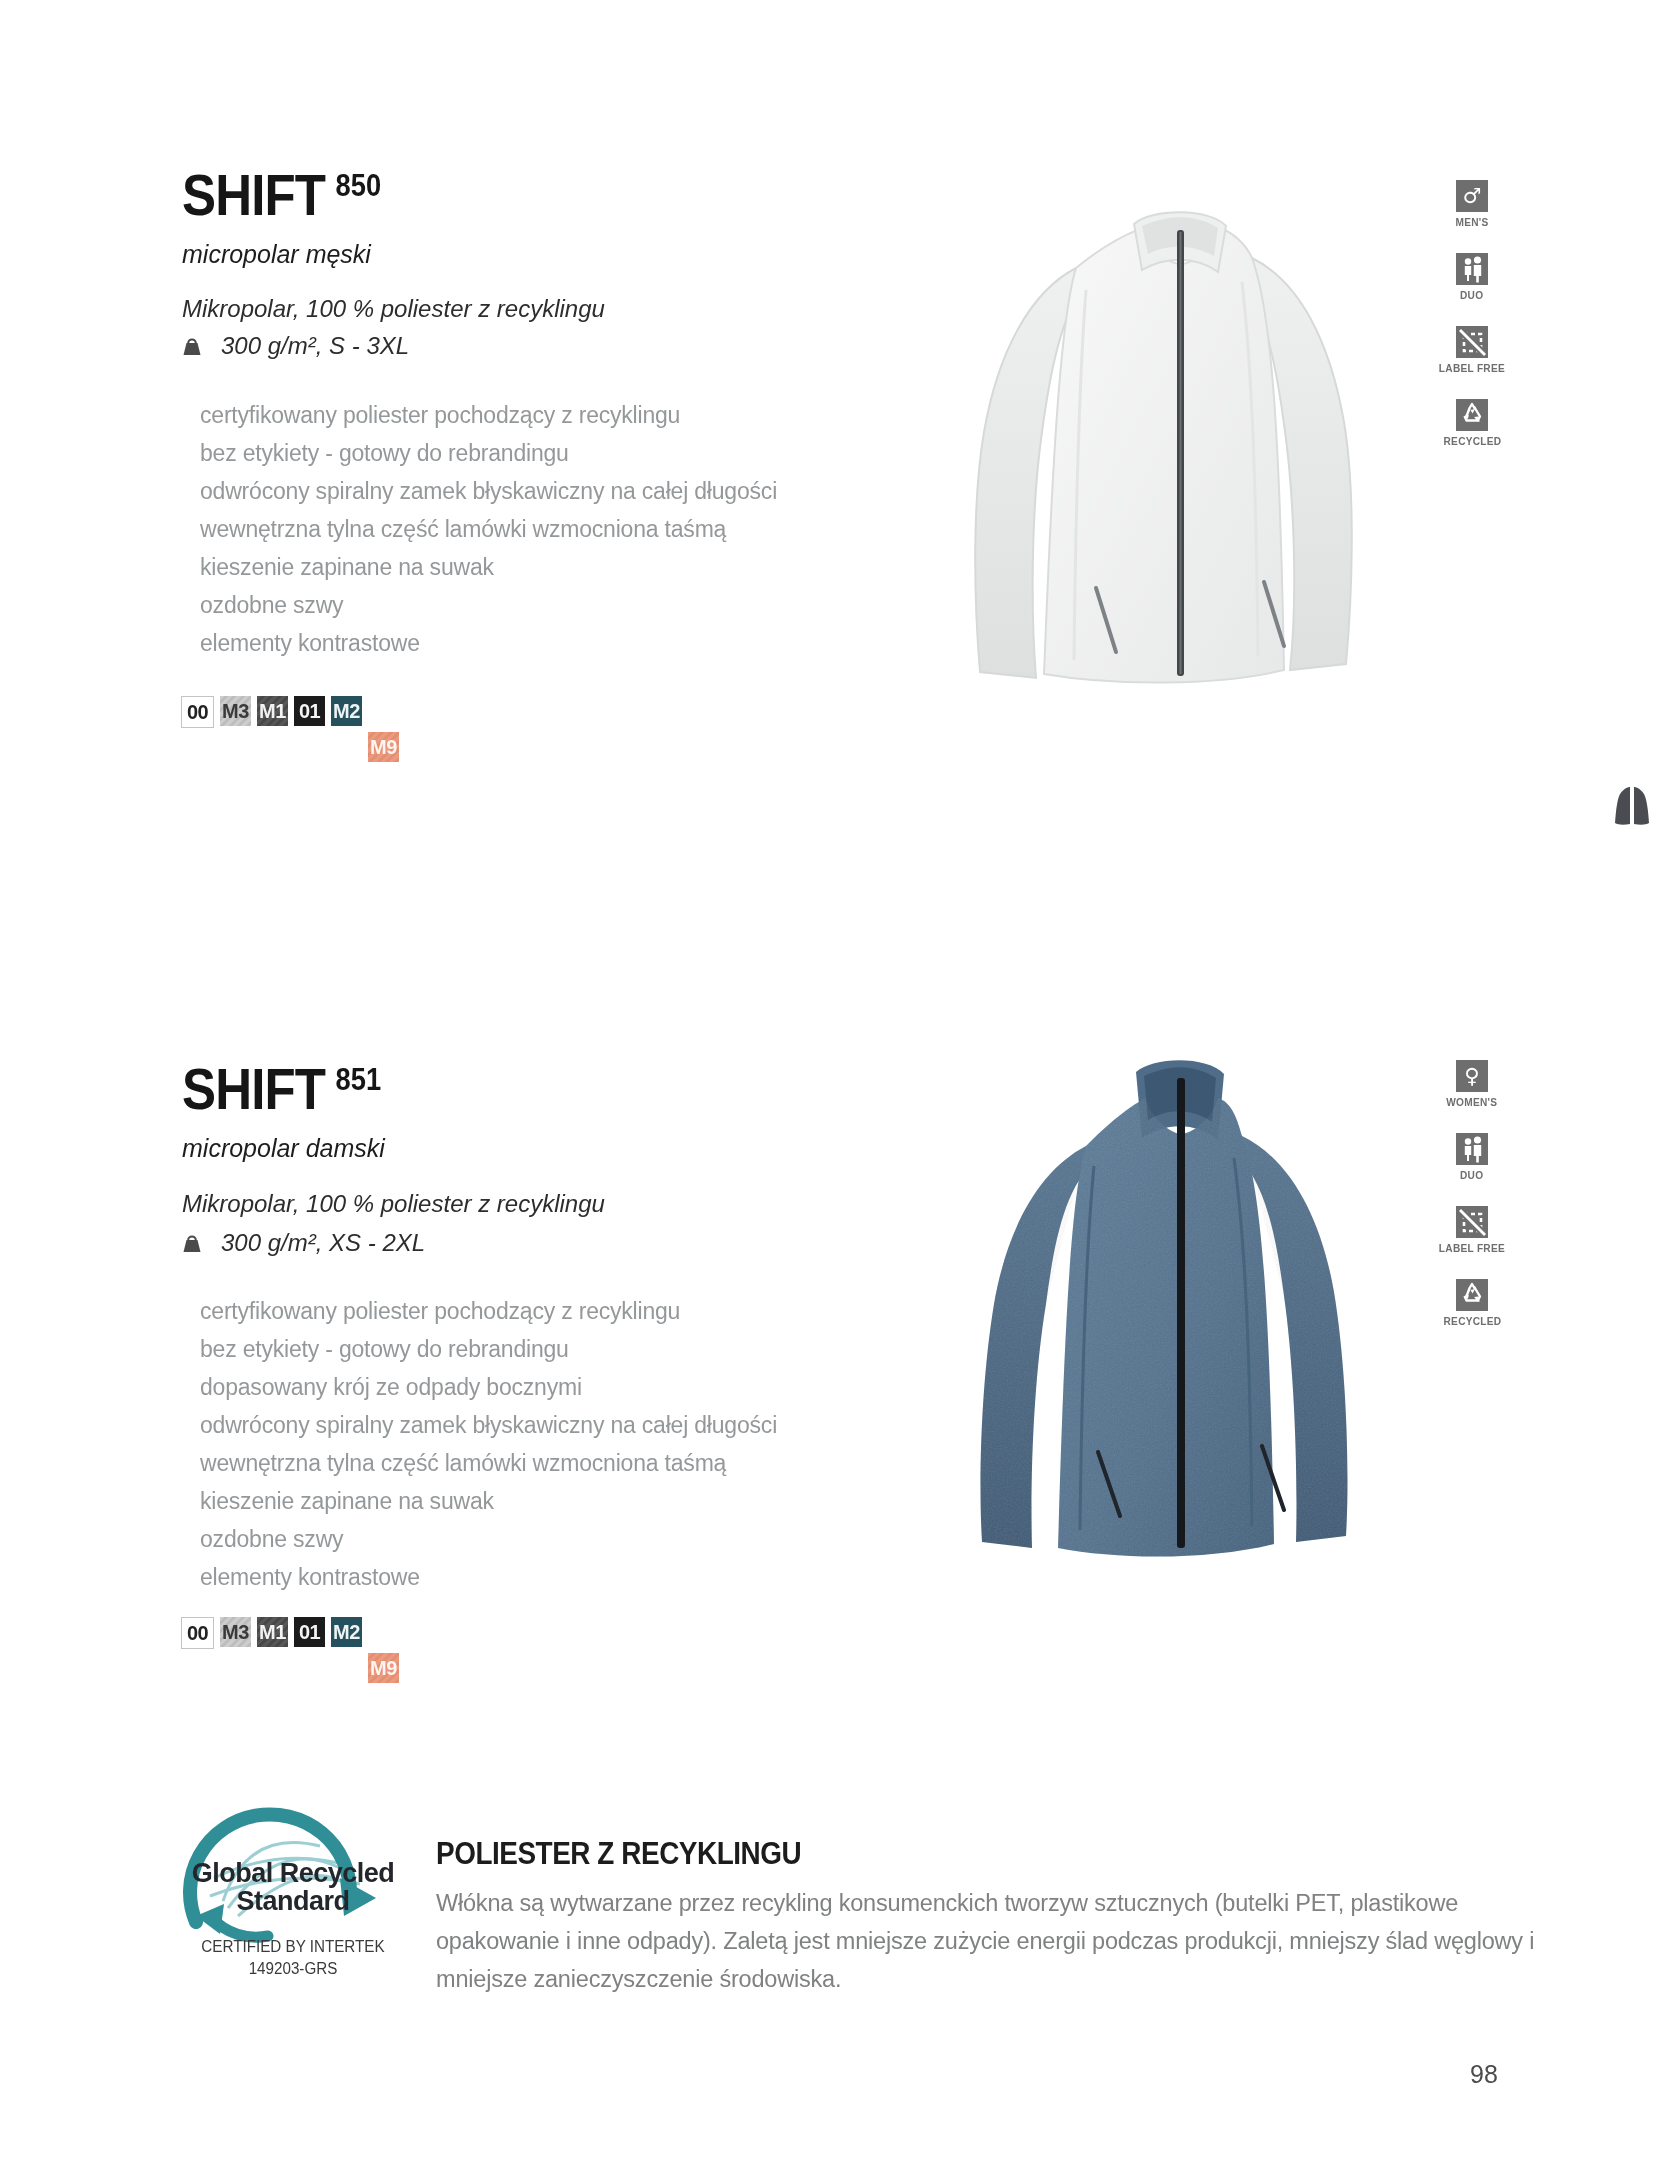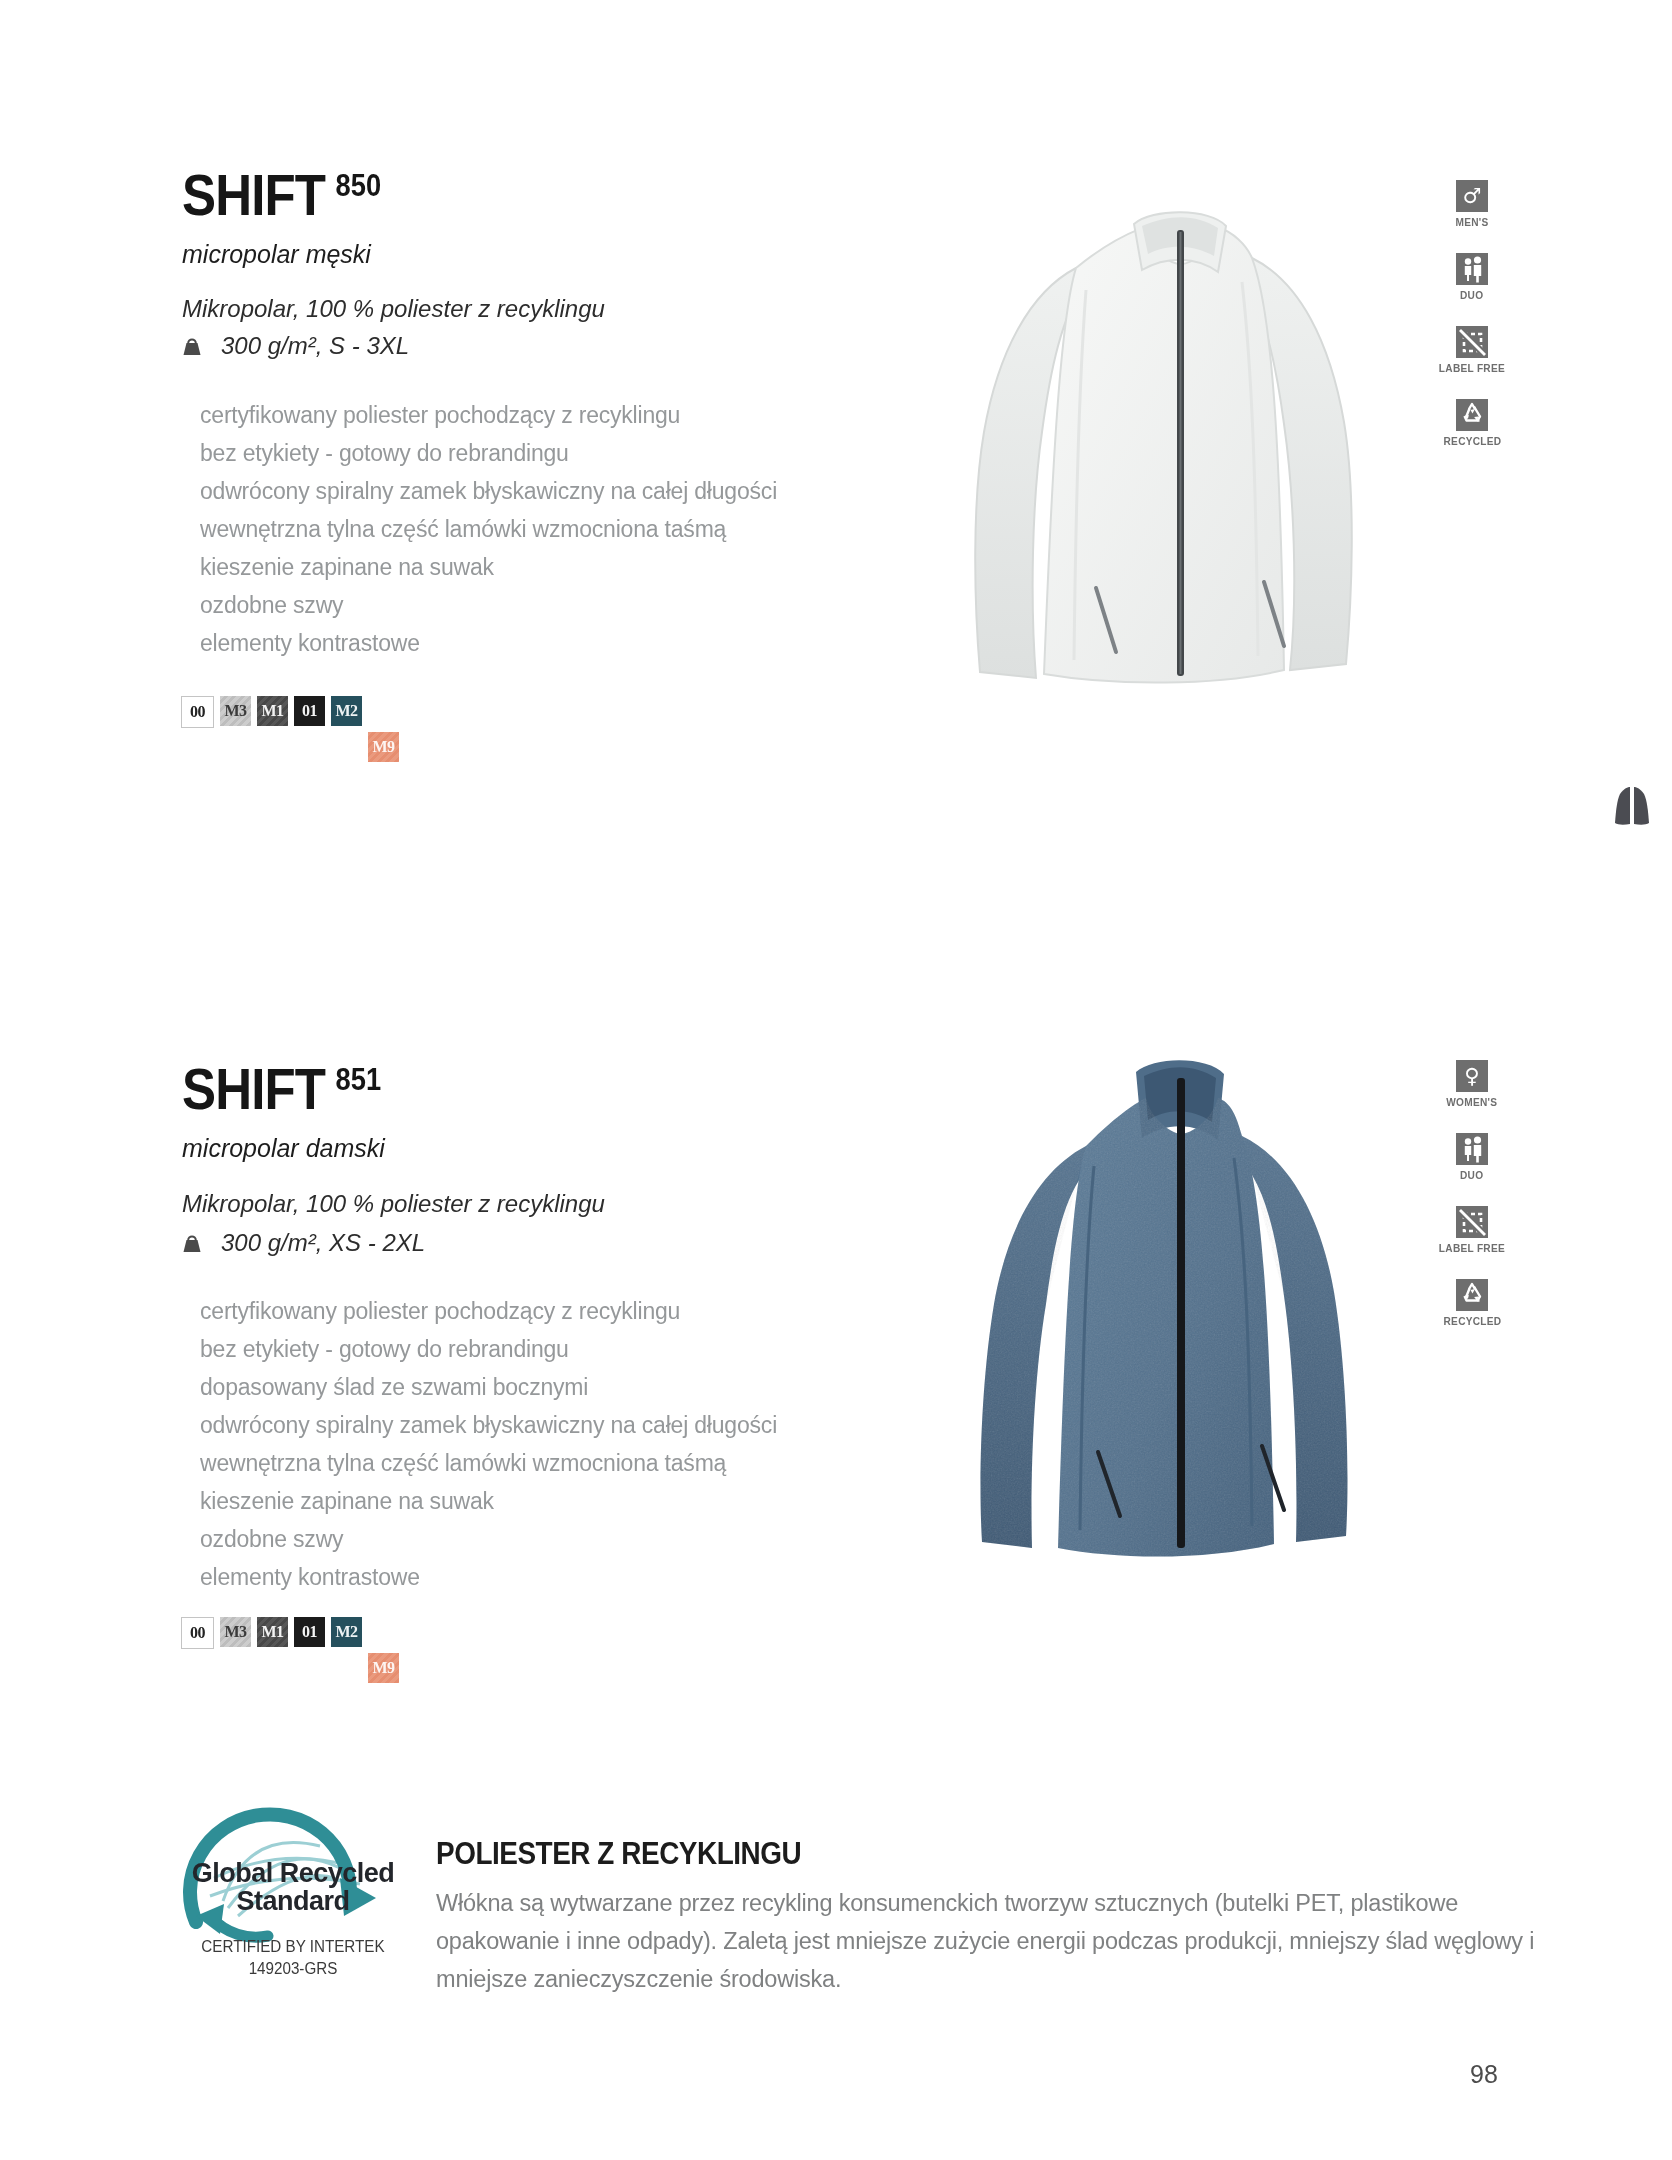--- a/index.html
+++ b/index.html
@@ -14,21 +14,21 @@
   .p-sub{position:absolute;left:182px;font-style:italic;font-size:25px;color:#1d1d1d;}
   .p-mat{position:absolute;left:182px;font-style:italic;font-size:24px;color:#2d2d2d;}
   .p-wgt{position:absolute;left:182px;font-style:italic;font-size:24px;color:#2d2d2d;
          display:flex;align-items:center;gap:19px;}
   .p-feat{position:absolute;left:192px;margin:8px;padding:0;list-style:none;
           font-size:23px;line-height:38px;color:#95989a;letter-spacing:-0.2px;}
 
   
   .sw-row{position:absolute;left:181px;display:flex;gap:6px;}
   .sw{width:31px;height:30px;display:flex;align-items:center;justify-content:center;
-      font-size:16px;font-weight:700;transform-origin:center;letter-spacing:-0.5px;font-family:Liberation Serif, serif;}
+      font-size:20px;font-weight:700;transform-origin:center;letter-spacing:-0.5px;}
   .sw-white{background:#ffffff;border:1px solid #c4c4c4;color:#222;}
   .sw-mel-light{background:repeating-linear-gradient(135deg,#cdcdcd 0 3px,#bdbdbd 3px 6px);color:#3a3a3a;}
   .sw-mel-dark{background:repeating-linear-gradient(135deg,#565656 0 3px,#474747 3px 6px);color:#f2f2f2;}
   .sw-black{background:#1b1b1b;color:#f4f4f4;}
   .sw-petrol{background:repeating-linear-gradient(135deg,#2a5662 0 3px,#214а53 3px 6px),#25505d;background-color:#25505d;color:#eef3f4;}
   .sw-salmon{background:repeating-linear-gradient(135deg,#ea9a7e 0 3px,#e68e70 3px 6px);color:#fdf5f2;margin-top:36px;}
 
   
   .ic-col{position:absolute;left:1420px;width:104px;display:flex;flex-direction:column;align-items:center;}
   .ic-item{display:flex;flex-direction:column;align-items:center;margin-bottom:25px;}
@@ -180,21 +180,21 @@
   <div class="p-wgt" style="top:1229px">
     <svg width="20" height="22" viewBox="0 0 20 22">
       <path d="M6.2,8.2 a3.8,3.8 0 1 1 7.6,0" fill="none" stroke="#4a4a4a" stroke-width="2"></path>
       <path d="M4.5,8 h11 l3,12 h-17 z" fill="#4a4a4a"></path>
     </svg>
     <span>300 g/m², XS - 2XL</span>
   </div>
   <ul class="p-feat" style="top:1284px">
     <li>certyfikowany poliester pochodzący z recyklingu</li>
     <li>bez etykiety - gotowy do rebrandingu</li>
-    <li>dopasowany ślad ze szwami bocznymi</li>
+    <li>dopasowany krój ze odpady bocznymi</li>
     <li>odwrócony spiralny zamek błyskawiczny na całej długości</li>
     <li>wewnętrzna tylna część lamówki wzmocniona taśmą</li>
     <li>kieszenie zapinane na suwak</li>
     <li>ozdobne szwy</li>
     <li>elementy kontrastowe</li>
   </ul>
   <div class="sw-row" style="top:1617px">
     <div class="sw sw-white">00</div>
     <div class="sw sw-mel-light">M3</div>
     <div class="sw sw-mel-dark">M1</div>

